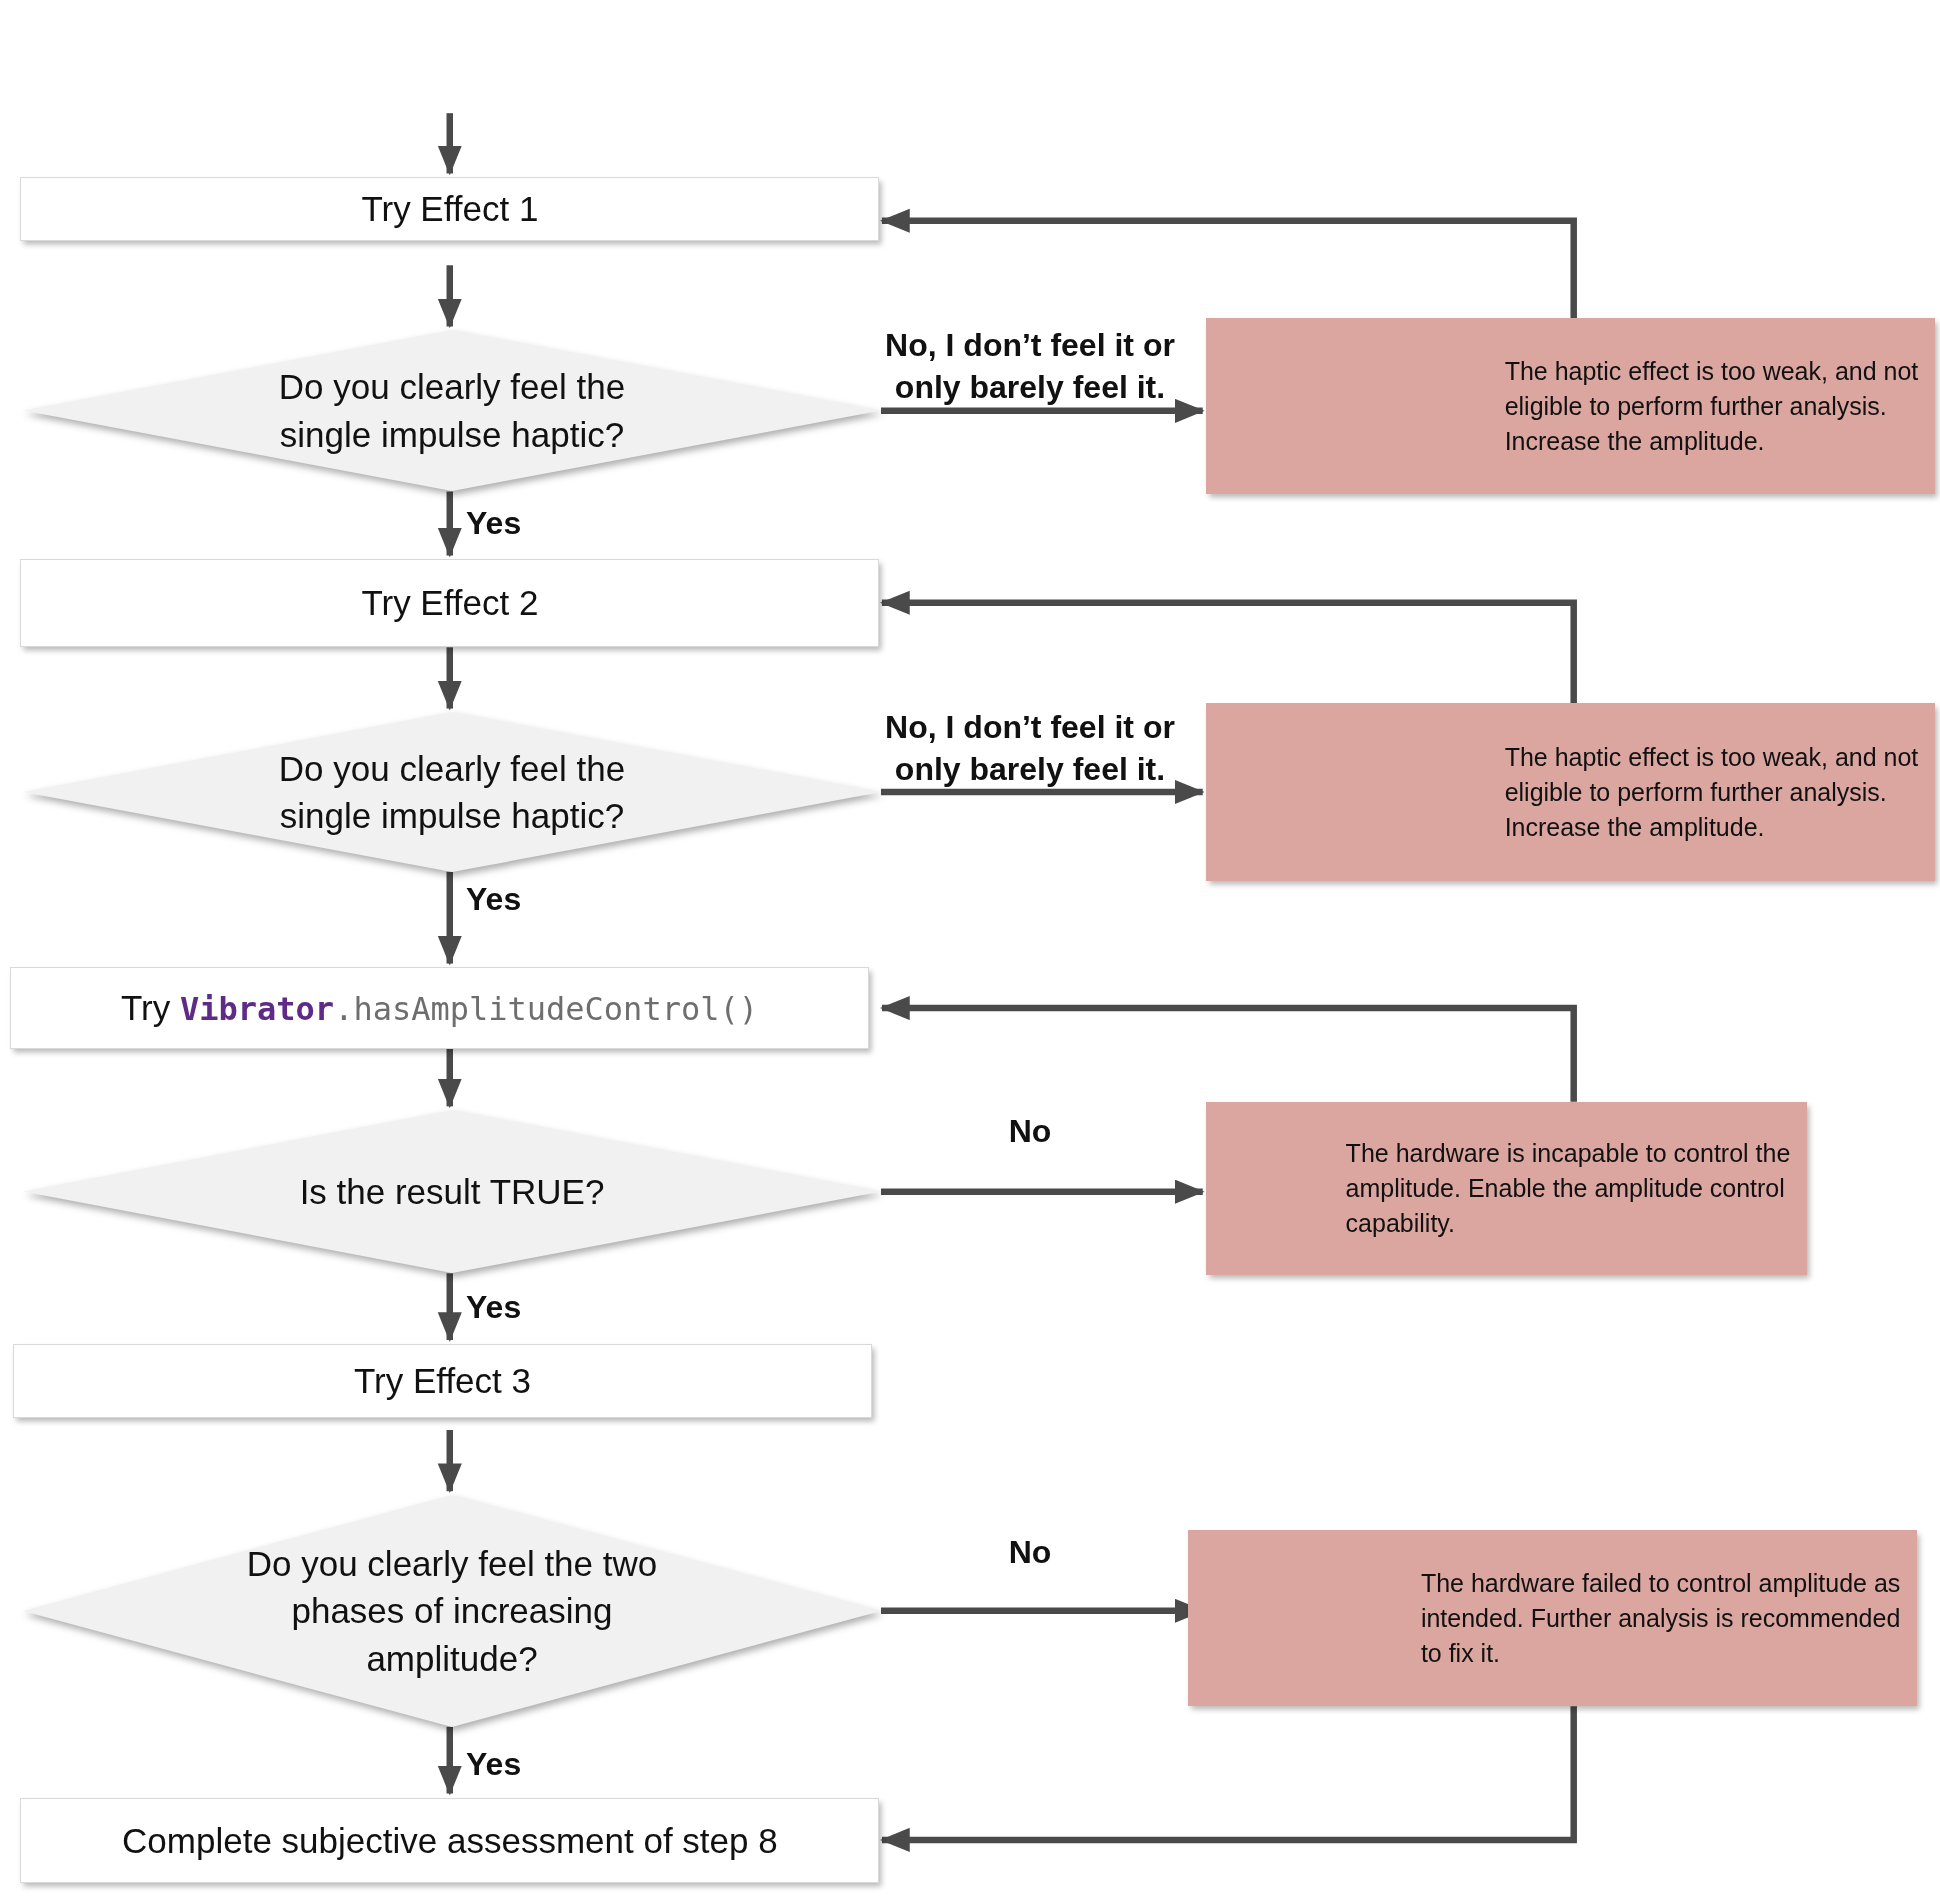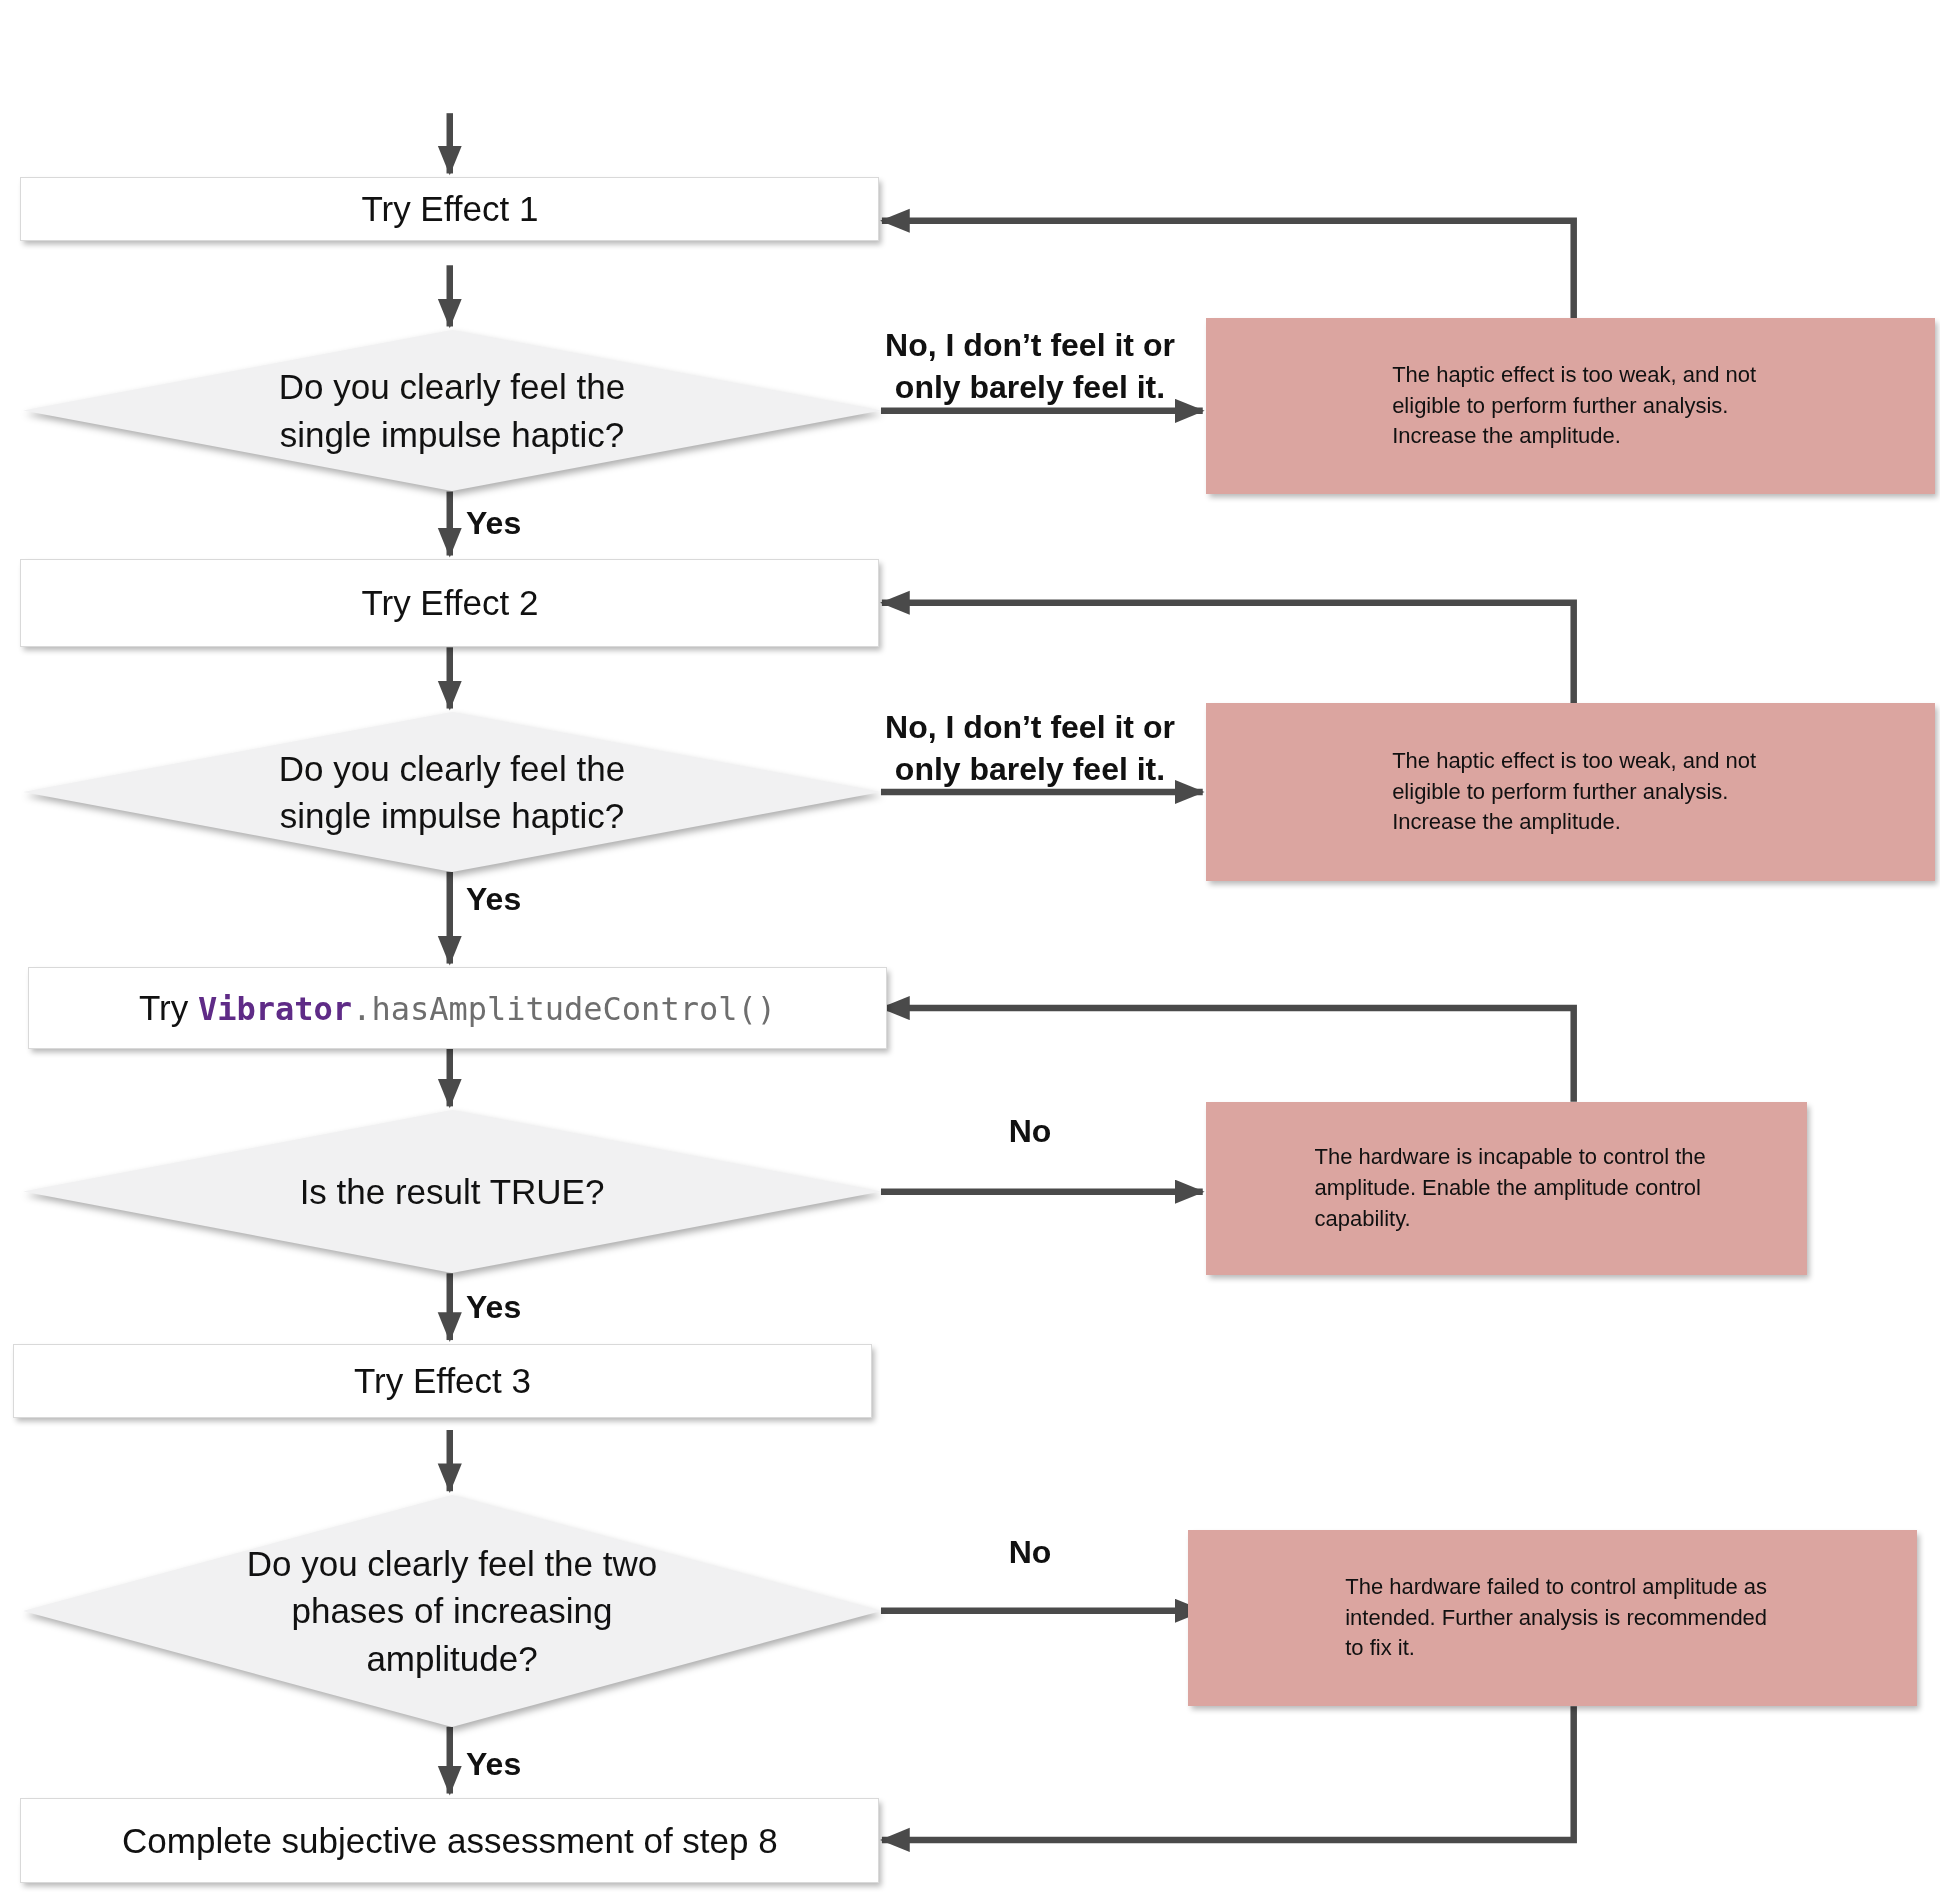--- a/index.html
+++ b/index.html
@@ -24,23 +24,23 @@
     box-sizing:border-box;
   }
   .process {
     background:var(--process-bg,#fff);
     border:1.9px solid var(--process-border,#d9d9d9);
     box-shadow:2.8px 3.7px 5.6px rgba(0,0,0,0.28);
   }
   .error {
     background:var(--error-bg,#dba5a0);
     box-shadow:2.8px 3.7px 5.6px rgba(0,0,0,0.28);
-    justify-content:center;
+    justify-content:flex-end;
     text-align:left;
-    font-size:22px; line-height:1.4;
+    font-size:25px; line-height:1.4;
     padding:0 16.7px 0 24px;
   }
   .diamond-wrap {
     position:absolute;
     filter:drop-shadow(2.8px 4.6px 3.7px rgba(0,0,0,0.32));
   }
   .diamond {
     width:100%; height:100%;
     background:var(--decision-bg,#f1f1f2);
     clip-path:polygon(50% 0%,100% 50%,50% 100%,0% 50%);
@@ -121,21 +121,21 @@
 single impulse haptic?</span>
     </div>
   </div>
 
   <div class="node error" style="left:1206px;top:703px;width:729px;height:178px;">
     <span class="pre">The haptic effect is too weak, and not
 eligible to perform further analysis.
 Increase the amplitude.</span>
   </div>
 
-  <div class="node process" style="left:28px;top:967px;width:859px;height:82px;">
+  <div class="node process" style="left:10px;top:967px;width:859px;height:82px;">
     <span><span>Try </span><span class="code-mono code-class">Vibrator</span><span class="code-mono code-method">.hasAmplitudeControl()</span></span>
   </div>
 
   <div class="diamond-wrap" style="left:23px;top:1110px;width:858px;height:163px;">
     <div class="diamond">
       <span>Is the result TRUE?</span>
     </div>
   </div>
 
   <div class="node error" style="left:1206px;top:1102px;width:601px;height:173px;">

